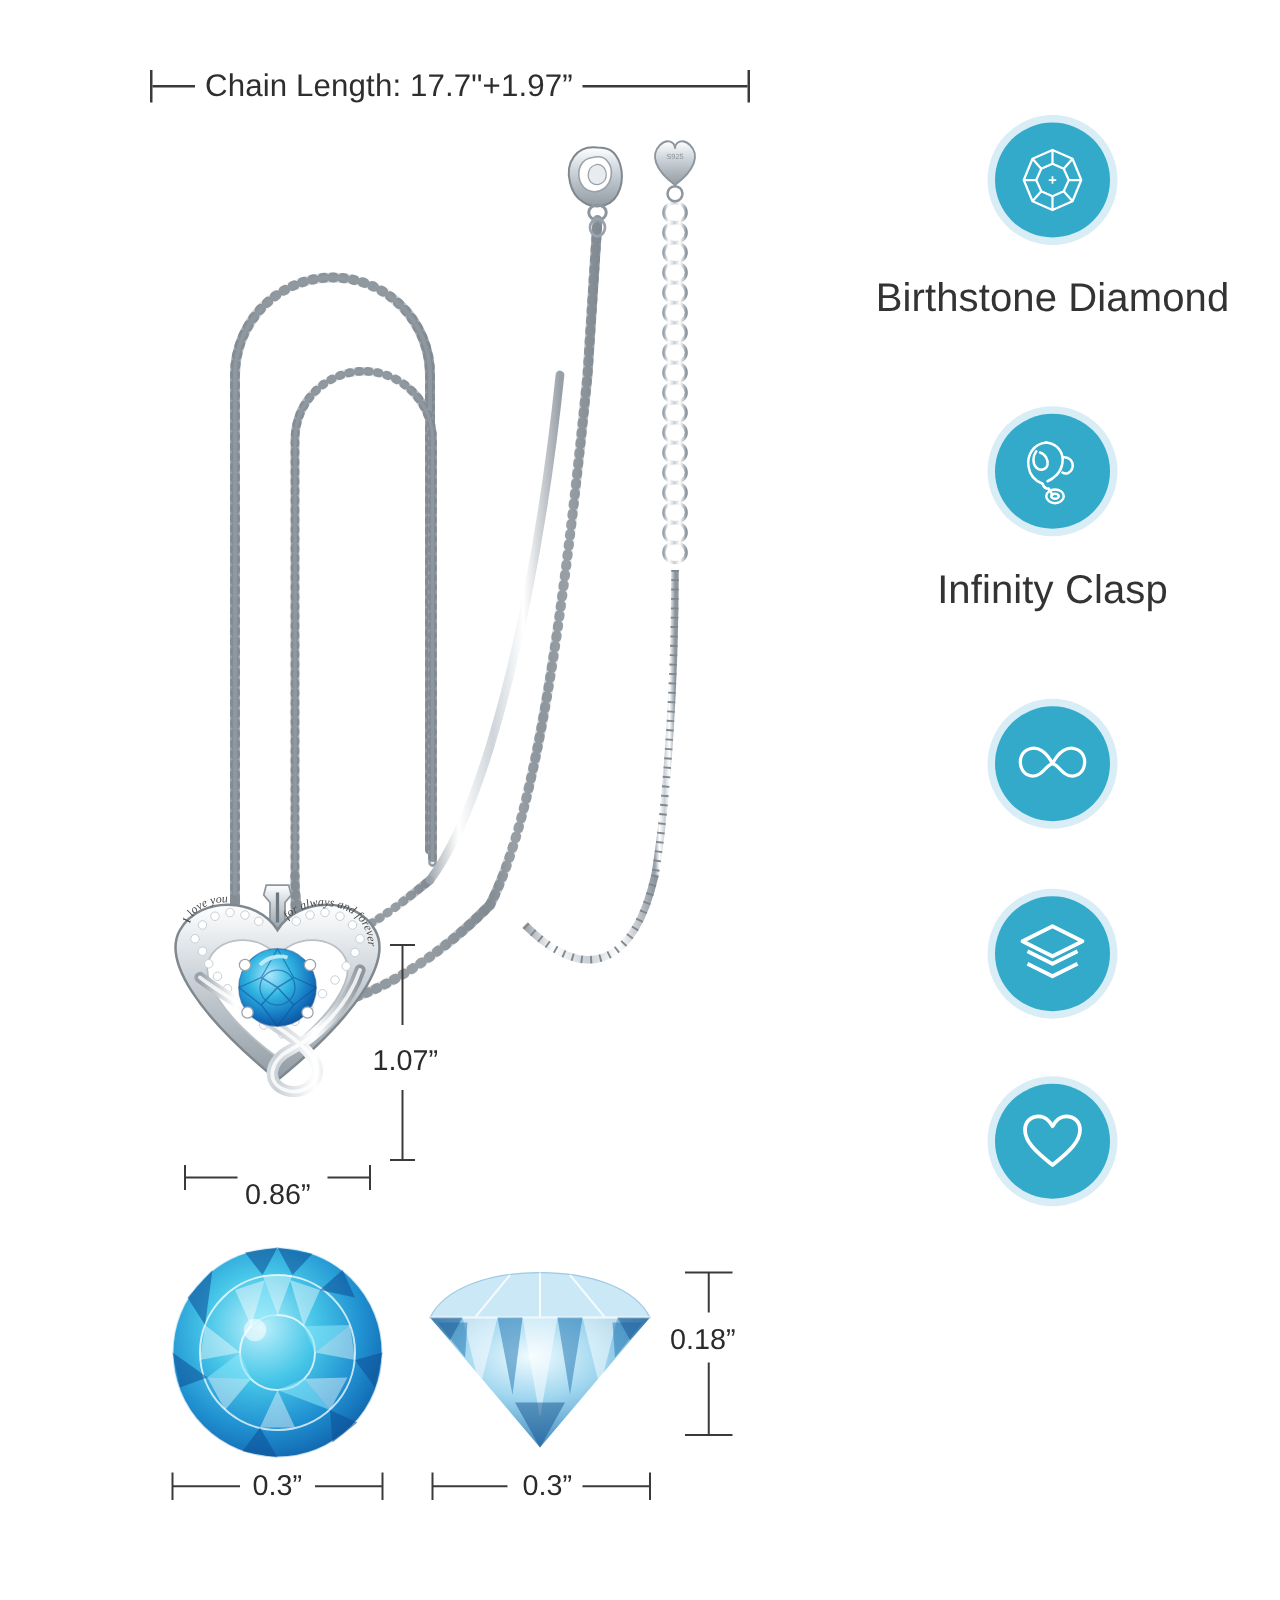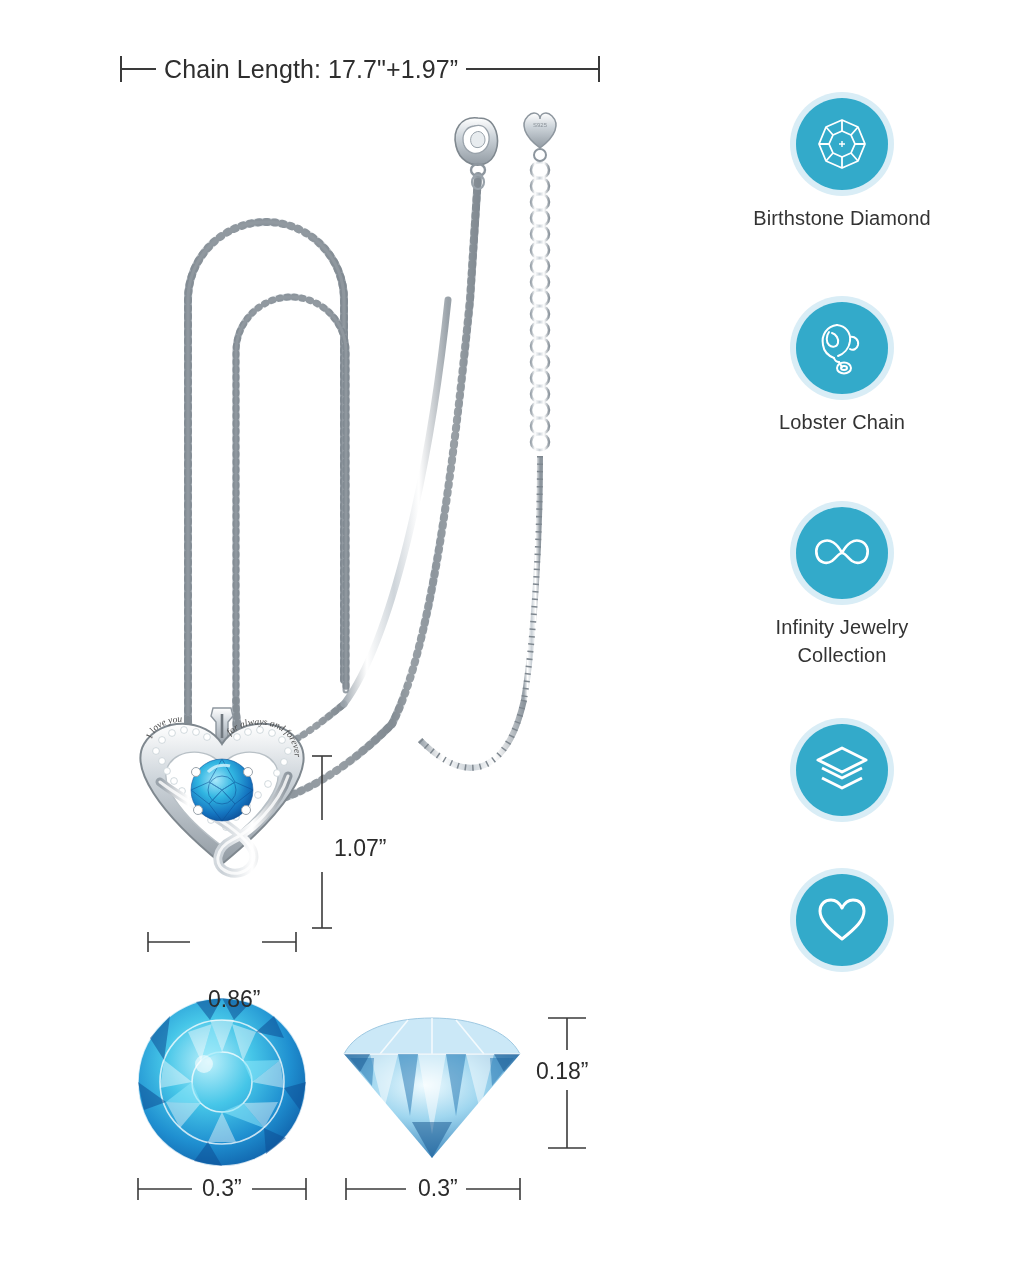--- a/index.html
+++ b/index.html
@@ -27,22 +27,22 @@
     font-size: 25px; color: #2e2e2e; white-space: nowrap;
     padding: 0 8px; letter-spacing: .1px;
   }
   .cap-rule-r { height: 1.5px; background: #3a3a3a; flex: 1 1 auto; min-width: 14px; }
 
   
   .jewel-svg { position: absolute; left: 0; top: 0; }
 
   
   .dim-label { position: absolute; font-size: 23px; color: #2b2b2b; white-space: nowrap; }
-  .dim-h { left: 298px; top: 835px; margin-left: 36px; }
-  .dim-w { left: 208px; top: 942px; margin-top: 44px; }
+  .dim-h { left: 298px; top: 835px; }
+  .dim-w { left: 196px; top: 942px; }
   .gem-h { left: 536px; top: 1058px; }
   .gem1-w { left: 202px; top: 1175px; }
   .gem2-w { left: 418px; top: 1175px; }
 
   
   .features {
     position: absolute; left: 660px; top: 0;
     width: 364px; height: 1280px;
     display: flex; flex-direction: column;
     align-items: center; padding-top: 92px;
@@ -56,21 +56,21 @@
   .icon-halo {
     position: absolute; left: 0; top: 0; width: 104px; height: 104px;
     border-radius: 50%; background: #d9edf6;
   }
   .icon-disc {
     position: absolute; left: 6px; top: 6px; width: 92px; height: 92px;
     border-radius: 50%; background: #33aaca;
   }
   .icon-glyph { position: relative; z-index: 2; display: block; }
   .feature-label {
-    margin-top: 8px; font-size: 20px; line-height: 1.42;
+    margin-top: 20px; font-size: 32px; line-height: 1.42;
     color: #333333; text-align: center; letter-spacing: .1px;
   }
   .sp-1 { height: 64px; }
   .sp-2 { height: 64px; }
   .sp-3 { height: 48px; }
   .sp-4 { height: 46px; }
 </style>
 </head>
 <body>
 
@@ -393,37 +393,35 @@
             <path d="M22,4 C31,5 36,12 35,20 C34,28 28,33 23,35"></path>
             <path d="M19,37 C20,40 22,41 24,41"></path>
             <path d="M14,11 C11,15 11,21 14,24 C17,27 22,26 23,22 C24,18 21,13 17,12"></path>
             <path d="M35,16 C40,15 44,19 43,24 C42,28 38,30 35,28"></path>
             <path d="M24,41 L27,46"></path>
             <ellipse cx="29" cy="47" rx="7" ry="5.5"></ellipse>
             <ellipse cx="29" cy="47" rx="3" ry="2"></ellipse>
           </g>
         </svg>
       </div>
-      <div class="feature-label">Lobster Chain</div>
+      <div class="feature-label">Infinity Clasp</div>
     </div>
 
     <div class="sp-2"></div>
 
     <div class="feature">
       <div class="icon-wrap">
         <span class="icon-halo"></span>
         <span class="icon-disc"></span>
         <svg class="icon-glyph" width="58" height="34" viewBox="0 0 58 34">
           <path d="M29,17 C24,7 17,3 11,5 C4,7 2,14 4,20 C6,26 13,29 19,25
                    C24,21 26,17 29,17 C32,17 34,21 39,25 C45,29 52,26 54,20
                    C56,14 54,7 47,5 C41,3 34,7 29,17 Z" fill="none" stroke="#ffffff" stroke-width="2.6" stroke-linejoin="round"></path>
         </svg>
       </div>
-      <div class="feature-label" style="white-space: pre-line;">Infinity Jewelry
-Collection</div>
     </div>
 
     <div class="sp-3"></div>
 
     <div class="feature">
       <div class="icon-wrap">
         <span class="icon-halo"></span>
         <span class="icon-disc"></span>
         <svg class="icon-glyph" width="58" height="52" viewBox="0 0 58 52">
           <g fill="none" stroke="#ffffff" stroke-width="3" stroke-linejoin="round">

